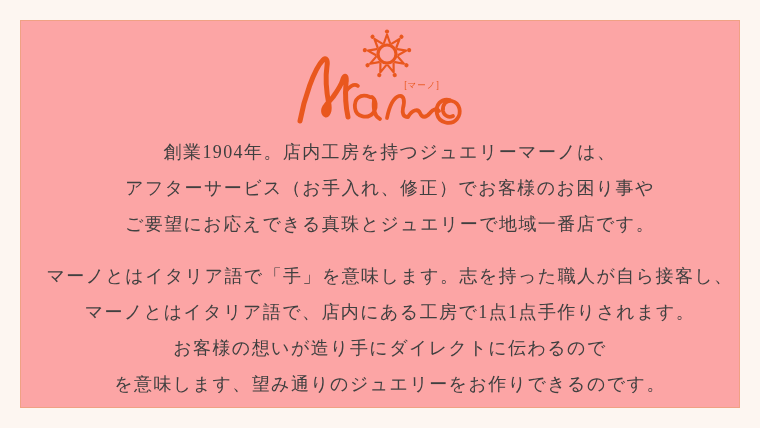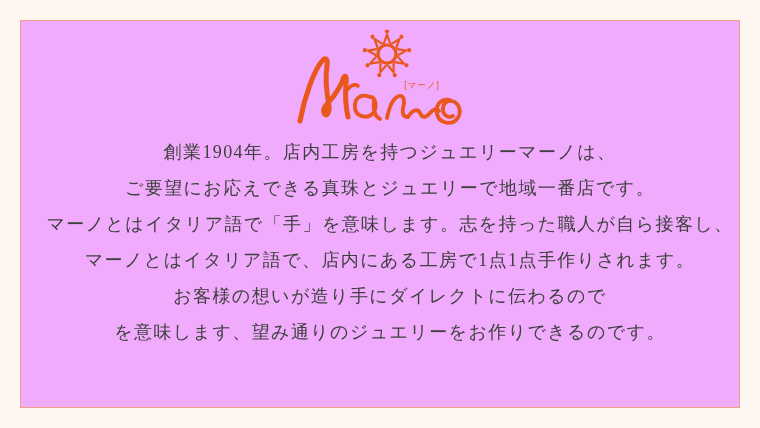--- a/index.html
+++ b/index.html
@@ -13,21 +13,21 @@
     overflow: hidden;
     position: relative;
     font-family: "Liberation Serif", "DejaVu Serif", serif;
   }
   .panel {
     position: absolute;
     left: 20px;
     top: 20px;
     width: 718px;
     height: 386px;
-    background: #f0abfc;
+    background: #fca5a5;
     border: 1px solid #f0a184;
   }
   .logo-wrap {
     position: absolute;
     left: 269px;
     top: 4px;
     width: 210px;
     height: 105px;
   }
   .logo-wrap svg {
@@ -44,21 +44,21 @@
   .para {
     margin: 0;
     color: #404040;
     font-size: 18px;
     line-height: 36px;
     letter-spacing: 1.4px;
     text-align: center;
     padding-left: 20px;
   }
   .para + .para {
-    margin-top: 0;
+    margin-top: 16px;
     font-family: Liberation Serif, serif;
   }
   .para .line {
     display: block;
     white-space: nowrap;
   }
   .furigana {
     font-family: "Liberation Sans", "DejaVu Sans", sans-serif;
   }
 </style>
@@ -98,20 +98,21 @@
         <path stroke-width="3.8" d="M160,75 C151,73 145,80 147,89 C149,98 161,101 167,94 C172,88 170,78 162,76 C156,75 152,80 153,86 C154,91 159,93 163,91"></path>
       </g>
 
       <text x="132" y="63" text-anchor="middle" font-size="8.5" letter-spacing="1" fill="#e9571e" class="furigana">[マーノ]</text>
     </svg>
   </div>
 
   <div class="text-block">
     <p class="para">
       <span class="line">創業1904年。店内工房を持つジュエリーマーノは、</span>
+      <span class="line">アフターサービス（お手入れ、修正）でお客様のお困り事や</span>
       <span class="line">ご要望にお応えできる真珠とジュエリーで地域一番店です。</span>
     </p>
     <p class="para">
       <span class="line">マーノとはイタリア語で「手」を意味します。志を持った職人が自ら接客し、</span>
       <span class="line">マーノとはイタリア語で、店内にある工房で1点1点手作りされます。</span>
       <span class="line">お客様の想いが造り手にダイレクトに伝わるので</span>
       <span class="line">を意味します、望み通りのジュエリーをお作りできるのです。</span>
     </p>
   </div>
 

